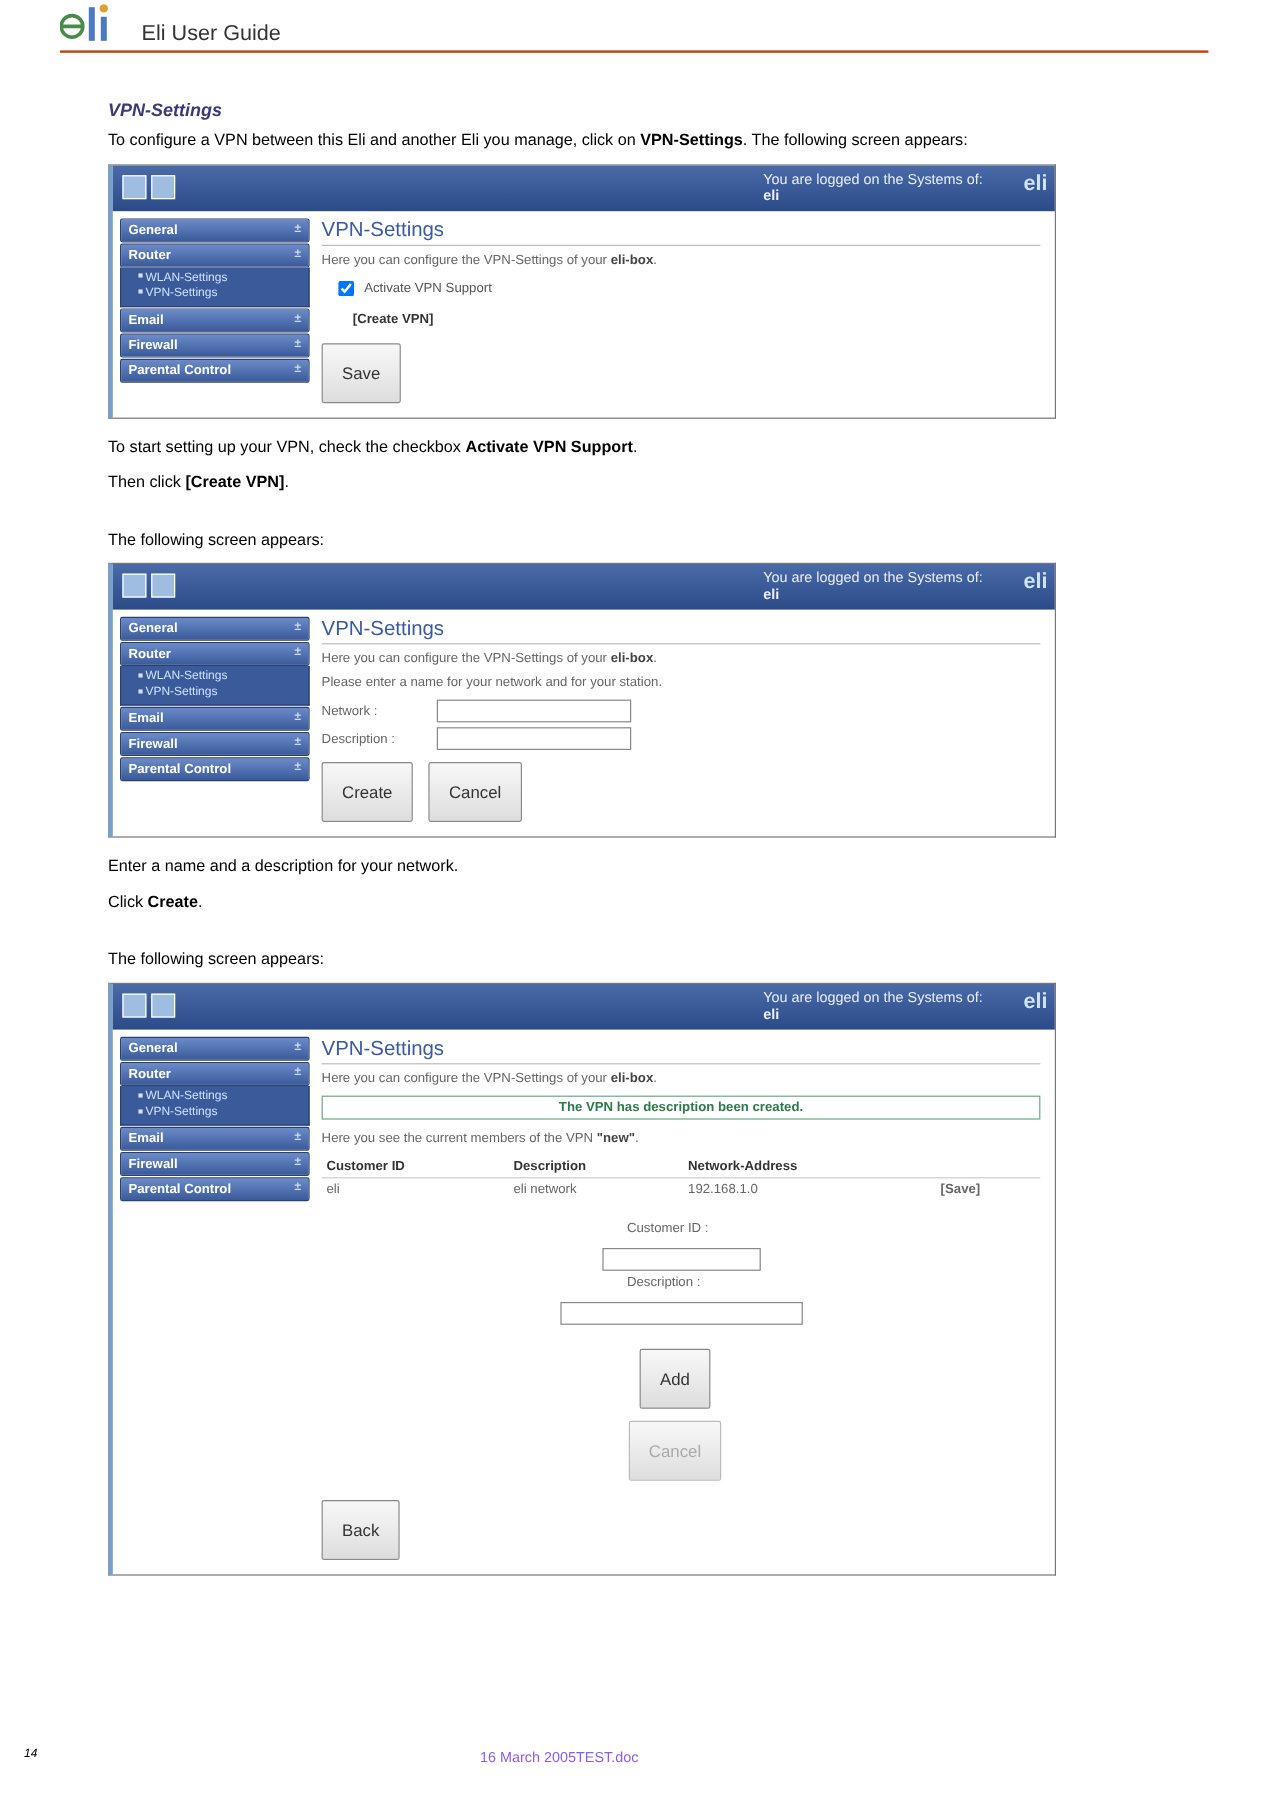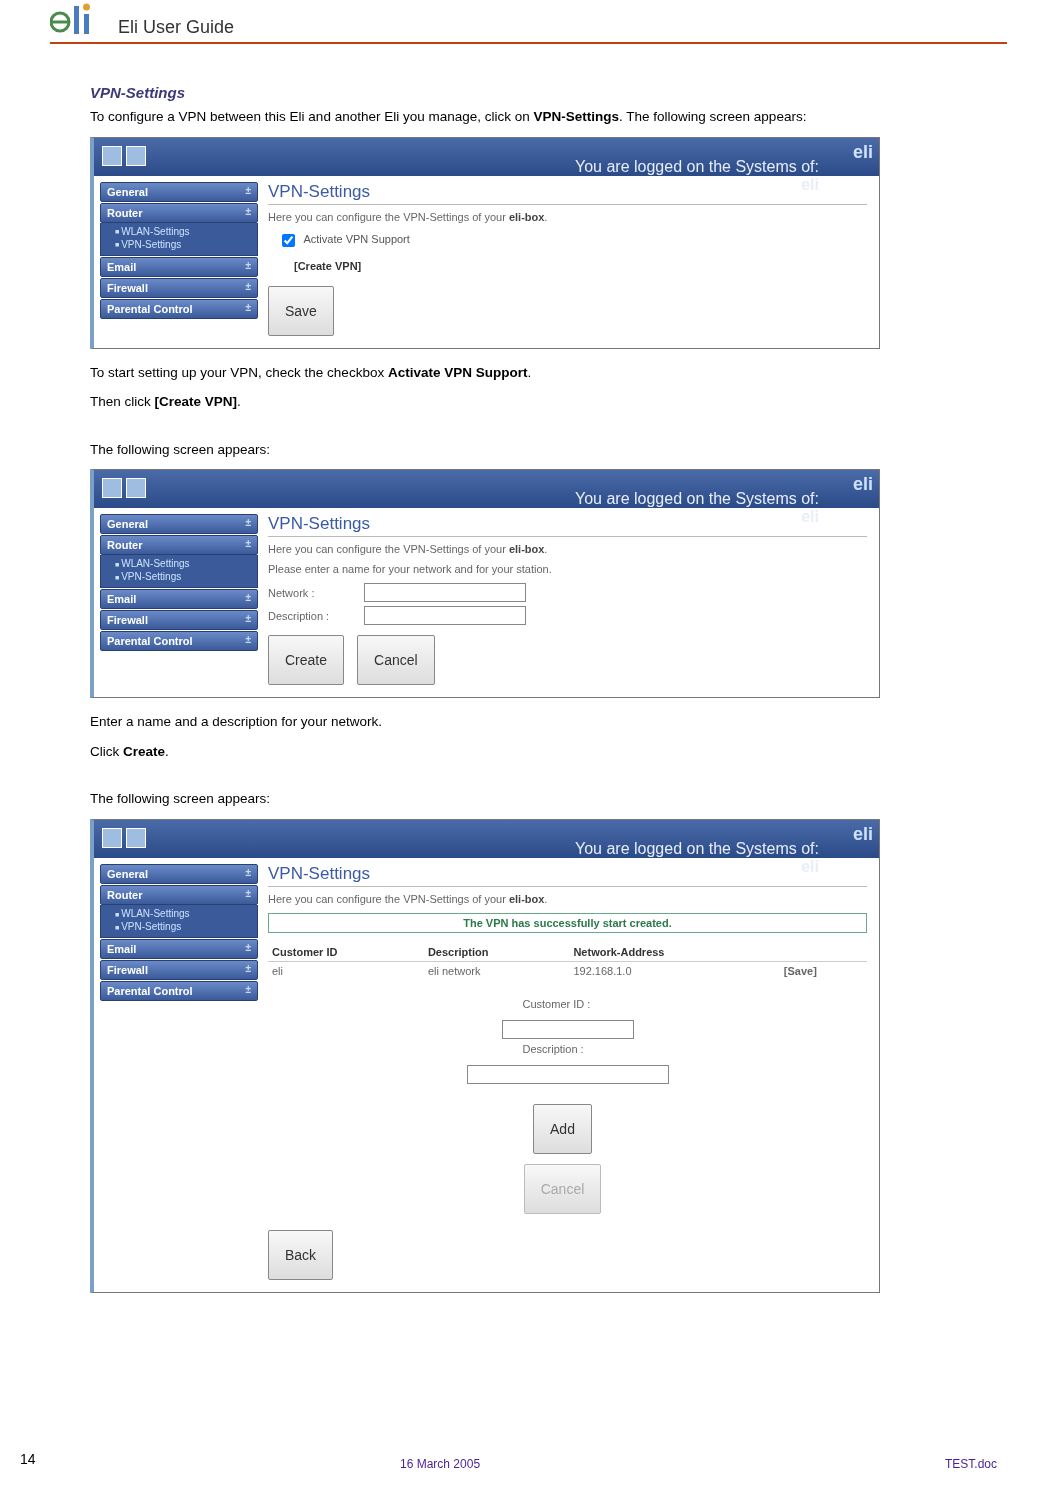--- a/index.html
+++ b/index.html
@@ -67,23 +67,22 @@
   }
   .ss-topbar {
     height: 38px;
     background: linear-gradient(#4a6aa8, #2a4a88);
     color: #fff;
     position: relative;
   }
   .ss-topbar .login-text {
     position: absolute;
     right: 60px;
-    top: 20px;
-    font-size: 16px;
-    text-align: right;
+    top: 4px;
+    font-size: 12px;
     color: #e8eef8;
   }
   .ss-topbar .login-text .sub { font-weight: bold; }
   .ss-topbar .top-icons {
     position: absolute;
     left: 8px;
     top: 8px;
     display: flex;
     gap: 4px;
   }
@@ -234,31 +233,31 @@
     display: flex;
     gap: 10px;
     align-items: center;
     margin: 4px 0;
     flex-direction: column;
   }
   .add-row label { width: 90px; font-size: 11px; color: #666; }
   .add-row .ss-input { width: 130px; }
   .footer {
     display: flex;
-    justify-content: space-between;
     font-size: 12px;
-    color: #4c1d95;
+    color: #8b5cf6;
     margin-top: 60px;
     padding: 0 10px;
   }
   .page-number {
     position: absolute;
     left: 20px;
     bottom: 28px;
-    font-size: 14px;
+    font-size: 10px;
+    font-style: italic;
   }
   .doc-wrap { position: relative; min-height: 1495px; box-sizing: border-box; }
 </style>
 </head>
 <body>
 
 <div class="doc-wrap">
 <div class="page">
 
   <div class="header">
@@ -396,21 +395,22 @@
             <div>WLAN-Settings</div>
             <div>VPN-Settings</div>
           </div>
           <div class="menu-item">Email</div>
           <div class="menu-item">Firewall</div>
           <div class="menu-item">Parental Control</div>
         </div>
         <div class="ss-main">
           <div class="ss-title">VPN-Settings</div>
           <div class="ss-line"><span>Here you can configure the VPN-Settings of your </span><b>eli-box</b><span>.</span></div>
-          <div class="success-bar">The VPN has successfully start created.</div>
+          <div class="success-bar">The VPN has description been created.</div>
+          <div class="ss-line"><span>Here you see the current members of the VPN </span><b>"new"</b><span>.</span></div>
           <table class="member-table">
             <tbody>
                   <tr>
               <th>Customer ID</th>
               <th>Description</th>
               <th>Network-Address</th>
               <th></th>
             </tr>
             <tr>
               <td>eli</td>

